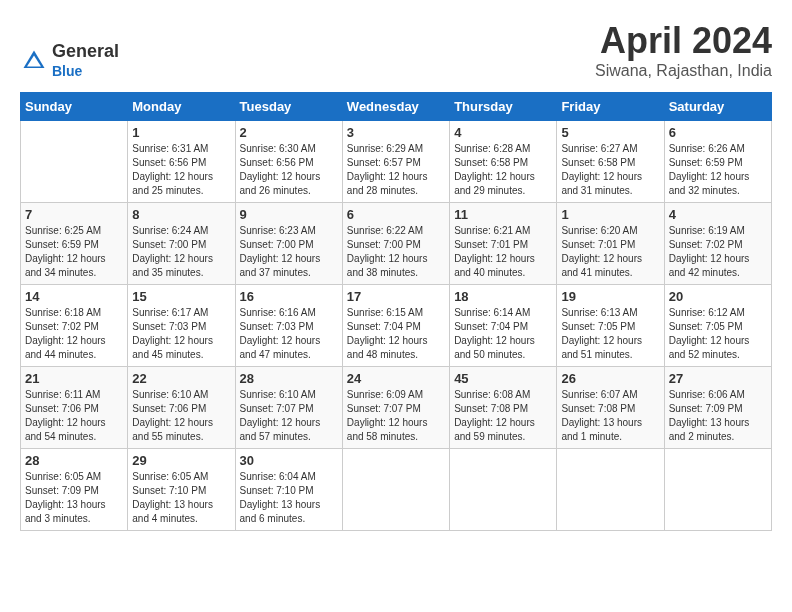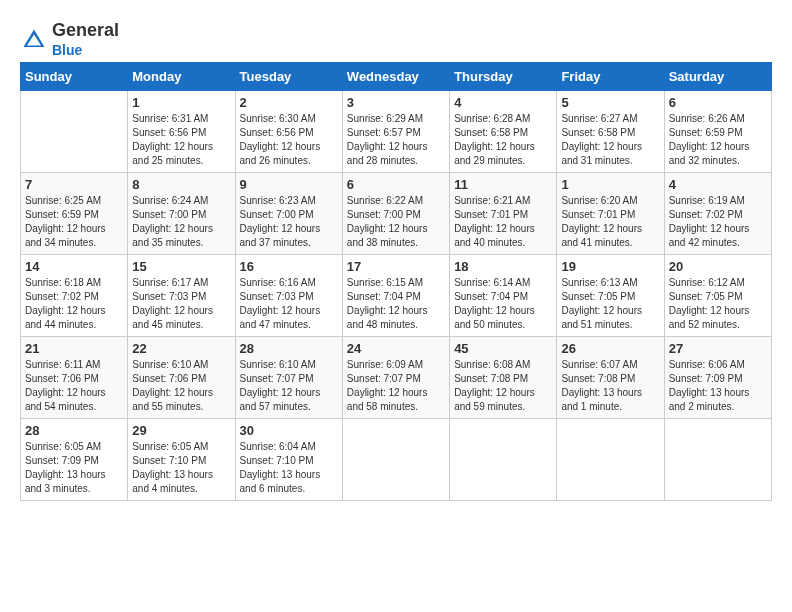--- a/index.html
+++ b/index.html
@@ -7,21 +7,21 @@
       font-family: Arial, sans-serif;
       background: #fff;
       width: 792px;
       min-height: 612px;
       padding: 20px;
     }
     .header-section {
       display: flex;
       justify-content: space-between;
       align-items: flex-end;
-      margin-bottom: 3px;
+      margin-bottom: 12px;
     }
     .logo {
       display: flex;
       align-items: center;
       gap: 4px;
     }
     .logo-text-general {
       font-size: 18px;
       font-weight: bold;
       color: #333;
@@ -96,20 +96,24 @@
   <div class="logo">
     <svg class="logo-icon" viewBox="0 0 40 40">
       <polygon points="20,5 35,30 5,30" fill="#1a6fc4"></polygon>
       <polygon points="20,12 30,28 10,28" fill="#fff"></polygon>
     </svg>
     <div>
       <span class="logo-text-general">General</span><br>
       <span class="logo-text-blue">Blue</span>
     </div>
   </div>
+  <div class="title-section">
+    <div class="month-title">April 2024</div>
+    <div class="location-title">Siwana, Rajasthan, India</div>
+  </div>
 </div>
 
 <table class="calendar-table">
   <thead>
     <tr id="header-row">
     <th>Sunday</th>
         <th>Monday</th>
         <th>Tuesday</th>
         <th>Wednesday</th>
         <th>Thursday</th>

